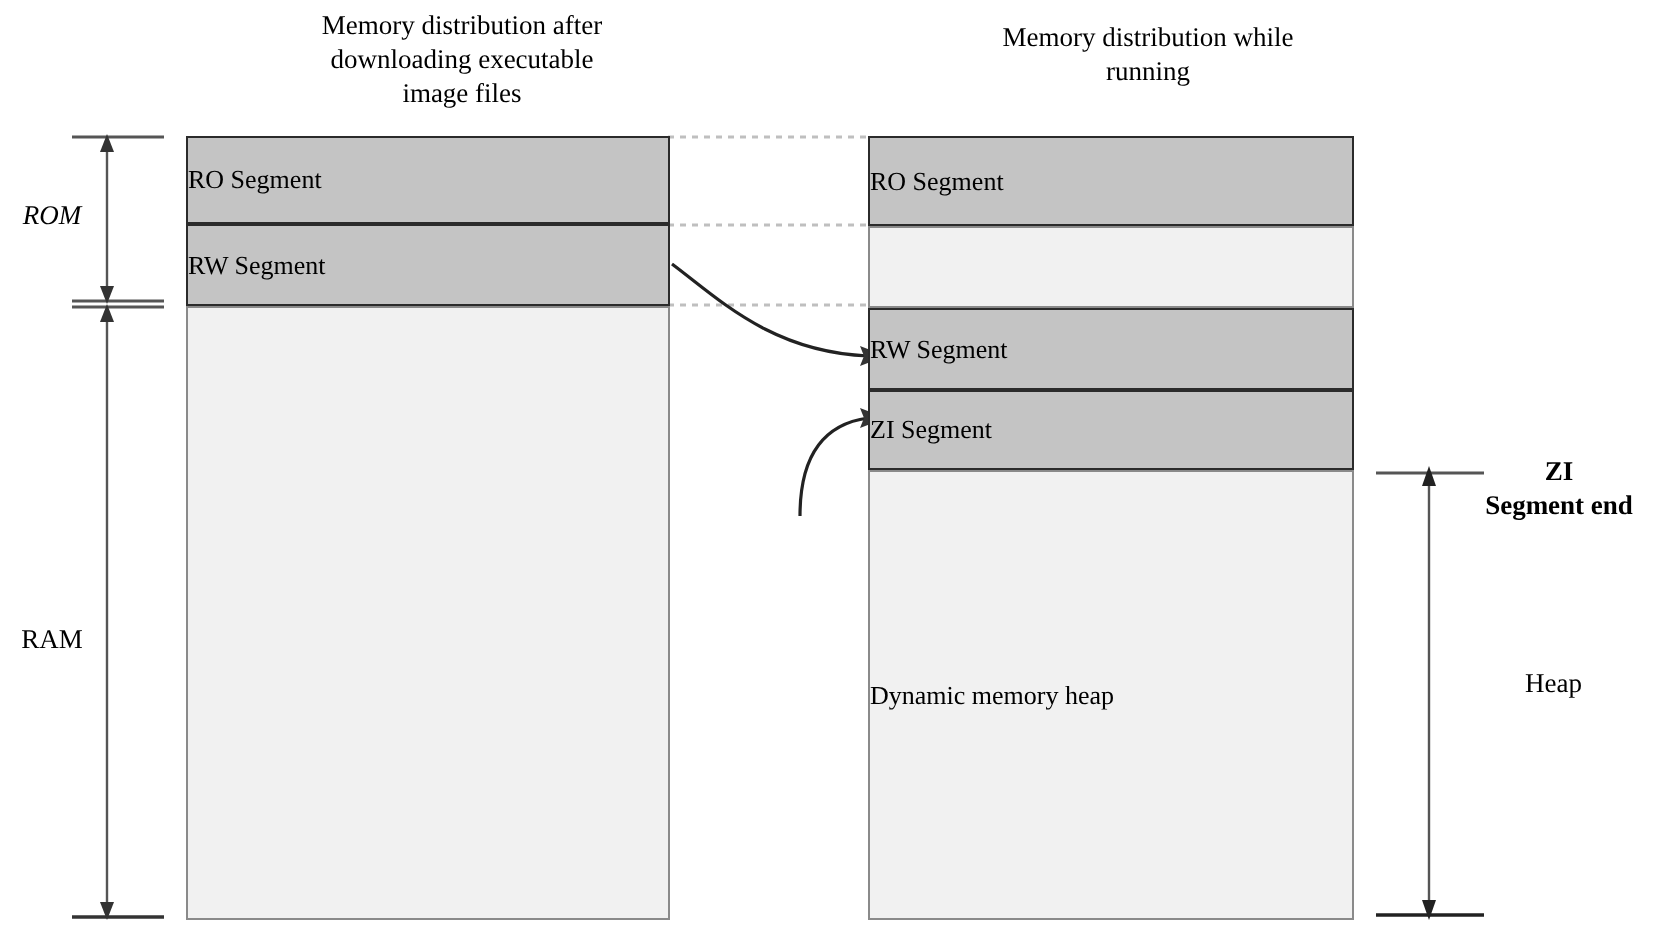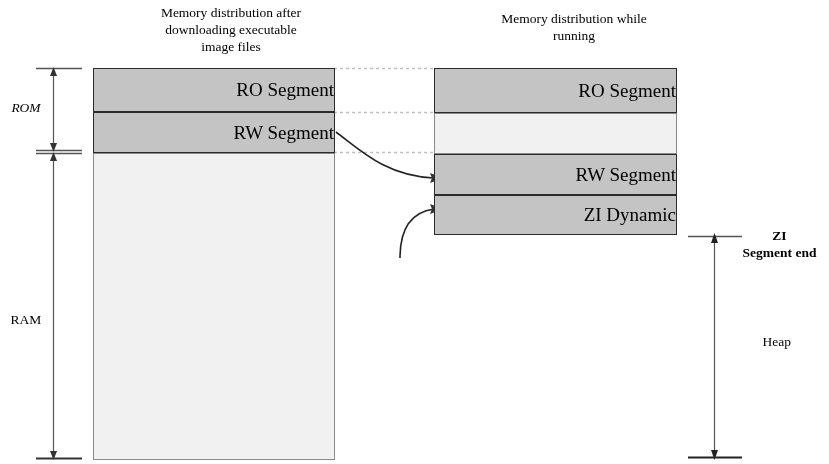--- a/index.html
+++ b/index.html
@@ -37,22 +37,22 @@
     box-sizing: border-box;
     border: 1px solid #4d4d4d;
     border-top-color: #2b2b2b;
     border-left-color: #6b6b6b;
   }
   .seg {
     position: absolute;
     box-sizing: border-box;
     display: flex;
     align-items: center;
-    justify-content: flex-end;
-    font-size: 19px;
+    justify-content: flex-start;
+    font-size: 13px;
     color: #000;
     border: 1px solid #2b2b2b;
   }
   .seg.gray  { background: #c4c4c4; }
   .seg.plain { border: 1px solid #8a8a8a; background: #f1f1f1; }
 
   .blabel {
     position: absolute;
     font-size: 13.5px;
     line-height: 17px;
@@ -136,23 +136,26 @@
 
   <div class="seg plain" style="left:0px; top:45px; width:243px; height:41px;">
     <span></span>
   </div>
 
   <div class="seg gray" style="left:0px; top:86px; width:243px; height:41px;">
     <span>RW Segment</span>
   </div>
 
   <div class="seg gray" style="left:0px; top:127px; width:243px; height:40px;">
-    <span>ZI Dynamic</span>
+    <span>ZI Segment</span>
   </div>
 
+  <div class="seg plain" style="left:0px; top:167px; width:243px; height:225px;">
+    <span>Dynamic memory heap</span>
+  </div>
 </div>
 
 <div class="blabel" id="label-rom" style="left:2px; top:99px; width:48px;font-style:italic;">ROM</div>
 
 <div class="blabel" id="label-ram" style="left:2px; top:311px; width:48px;">RAM</div>
 
 <div class="blabel" id="label-zi-end" style="left:731px; top:227px; width:97px;font-weight:bold;">ZI
 Segment end</div>
 
 <div class="blabel" id="label-heap" style="left:731px; top:333px; width:60px; text-align:right;">Heap</div>

